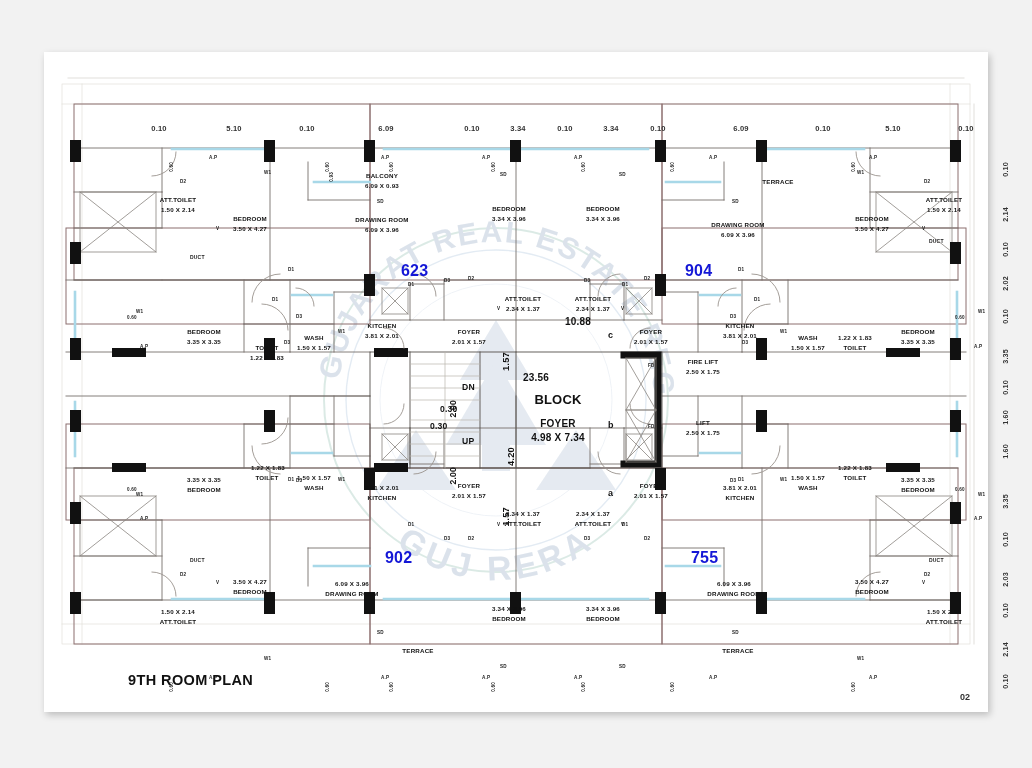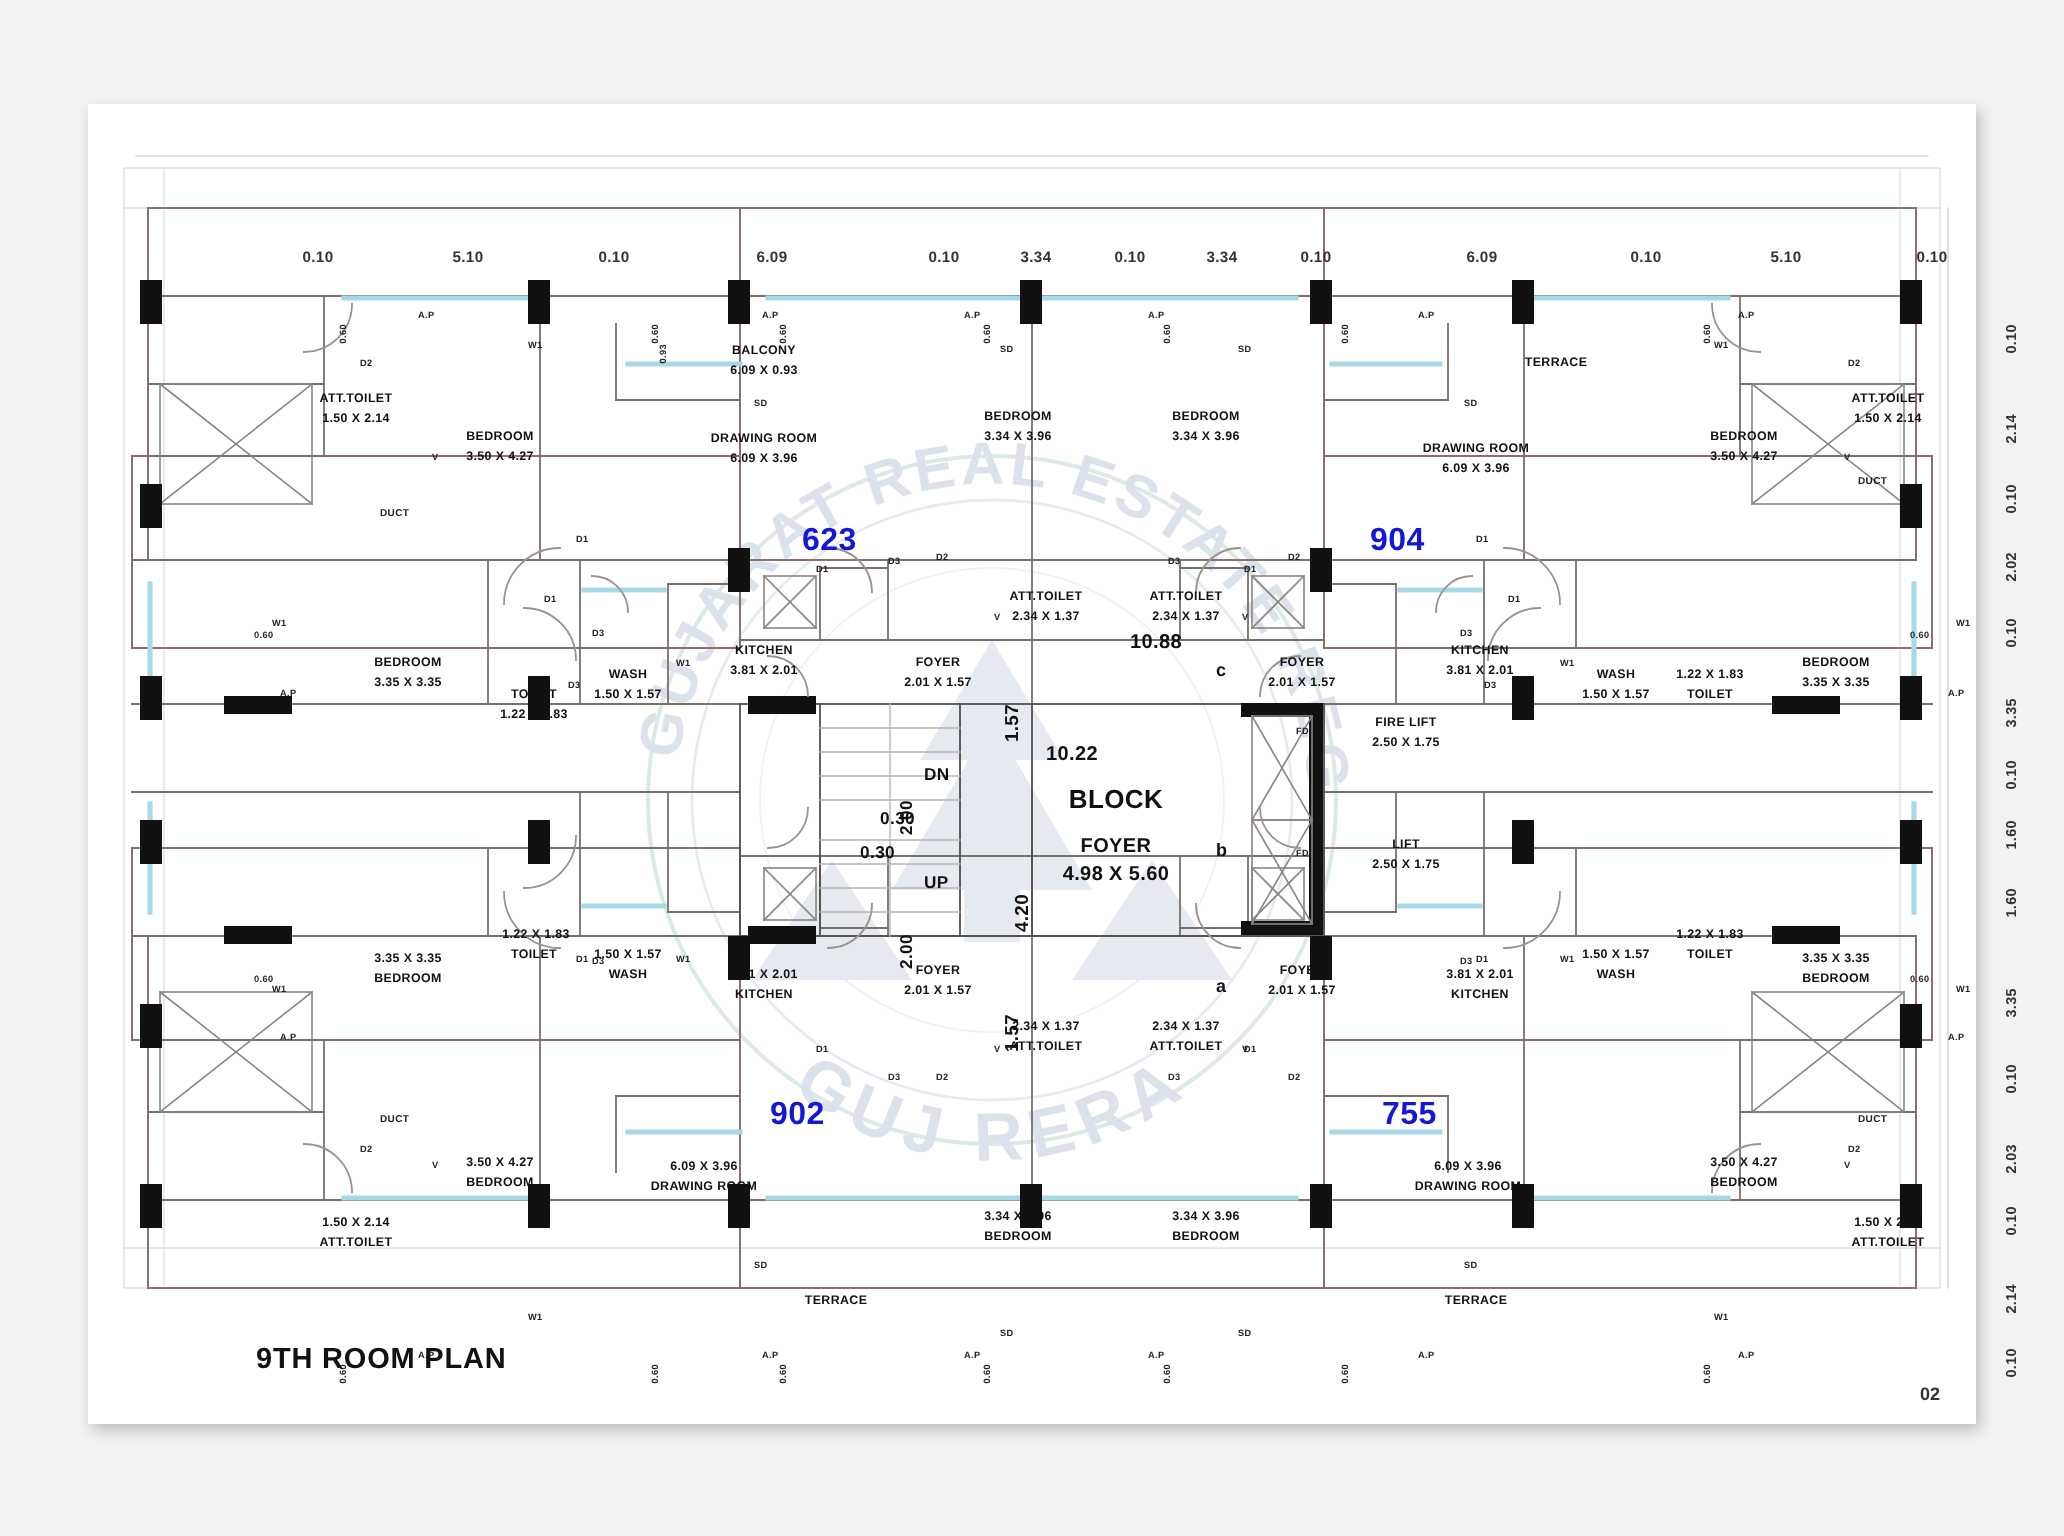--- a/index.html
+++ b/index.html
@@ -376,22 +376,22 @@
   <div class="t dimv" style="left:957px;top:590px;transform:rotate(-90deg) translate(-100%,0)">2.14</div>
   <div class="t dimv" style="left:957px;top:622px;transform:rotate(-90deg) translate(-100%,0)">0.10</div>
 
   <div class="t unit" style="left:357px;top:210px">623</div>
   <div class="t unit" style="left:641px;top:210px">904</div>
   <div class="t unit" style="left:341px;top:497px">902</div>
   <div class="t unit" style="left:647px;top:497px">755</div>
 
   <div class="t big ctr" style="left:514px;top:340px">BLOCK</div>
   <div class="t mid ctr" style="left:514px;top:366px">FOYER</div>
-  <div class="t mid ctr" style="left:514px;top:380px">4.98 X 5.60</div>
-  <div class="t" style="left:479px;top:320px;font-size:10px">10.22</div>
+  <div class="t mid ctr" style="left:514px;top:380px">4.98 X 7.34</div>
+  <div class="t" style="left:479px;top:320px;font-size:10px">23.56</div>
   <div class="t" style="left:521px;top:264px;font-size:10px">10.88</div>
   <div class="t" style="left:418px;top:330px;font-size:8.6px">DN</div>
   <div class="t" style="left:418px;top:384px;font-size:8.6px">UP</div>
   <div class="t" style="left:564px;top:436px;font-size:9px">a</div>
   <div class="t" style="left:564px;top:368px;font-size:9px">b</div>
   <div class="t" style="left:564px;top:278px;font-size:9px">c</div>
 
   <div class="t" style="left:456px;top:300px;font-size:9.4px;transform:rotate(-90deg) translate(-100%,0)">1.57</div>
   <div class="t" style="left:456px;top:455px;font-size:9.4px;transform:rotate(-90deg) translate(-100%,0)">1.57</div>
   <div class="t" style="left:461px;top:395px;font-size:9.4px;transform:rotate(-90deg) translate(-100%,0)">4.20</div>

